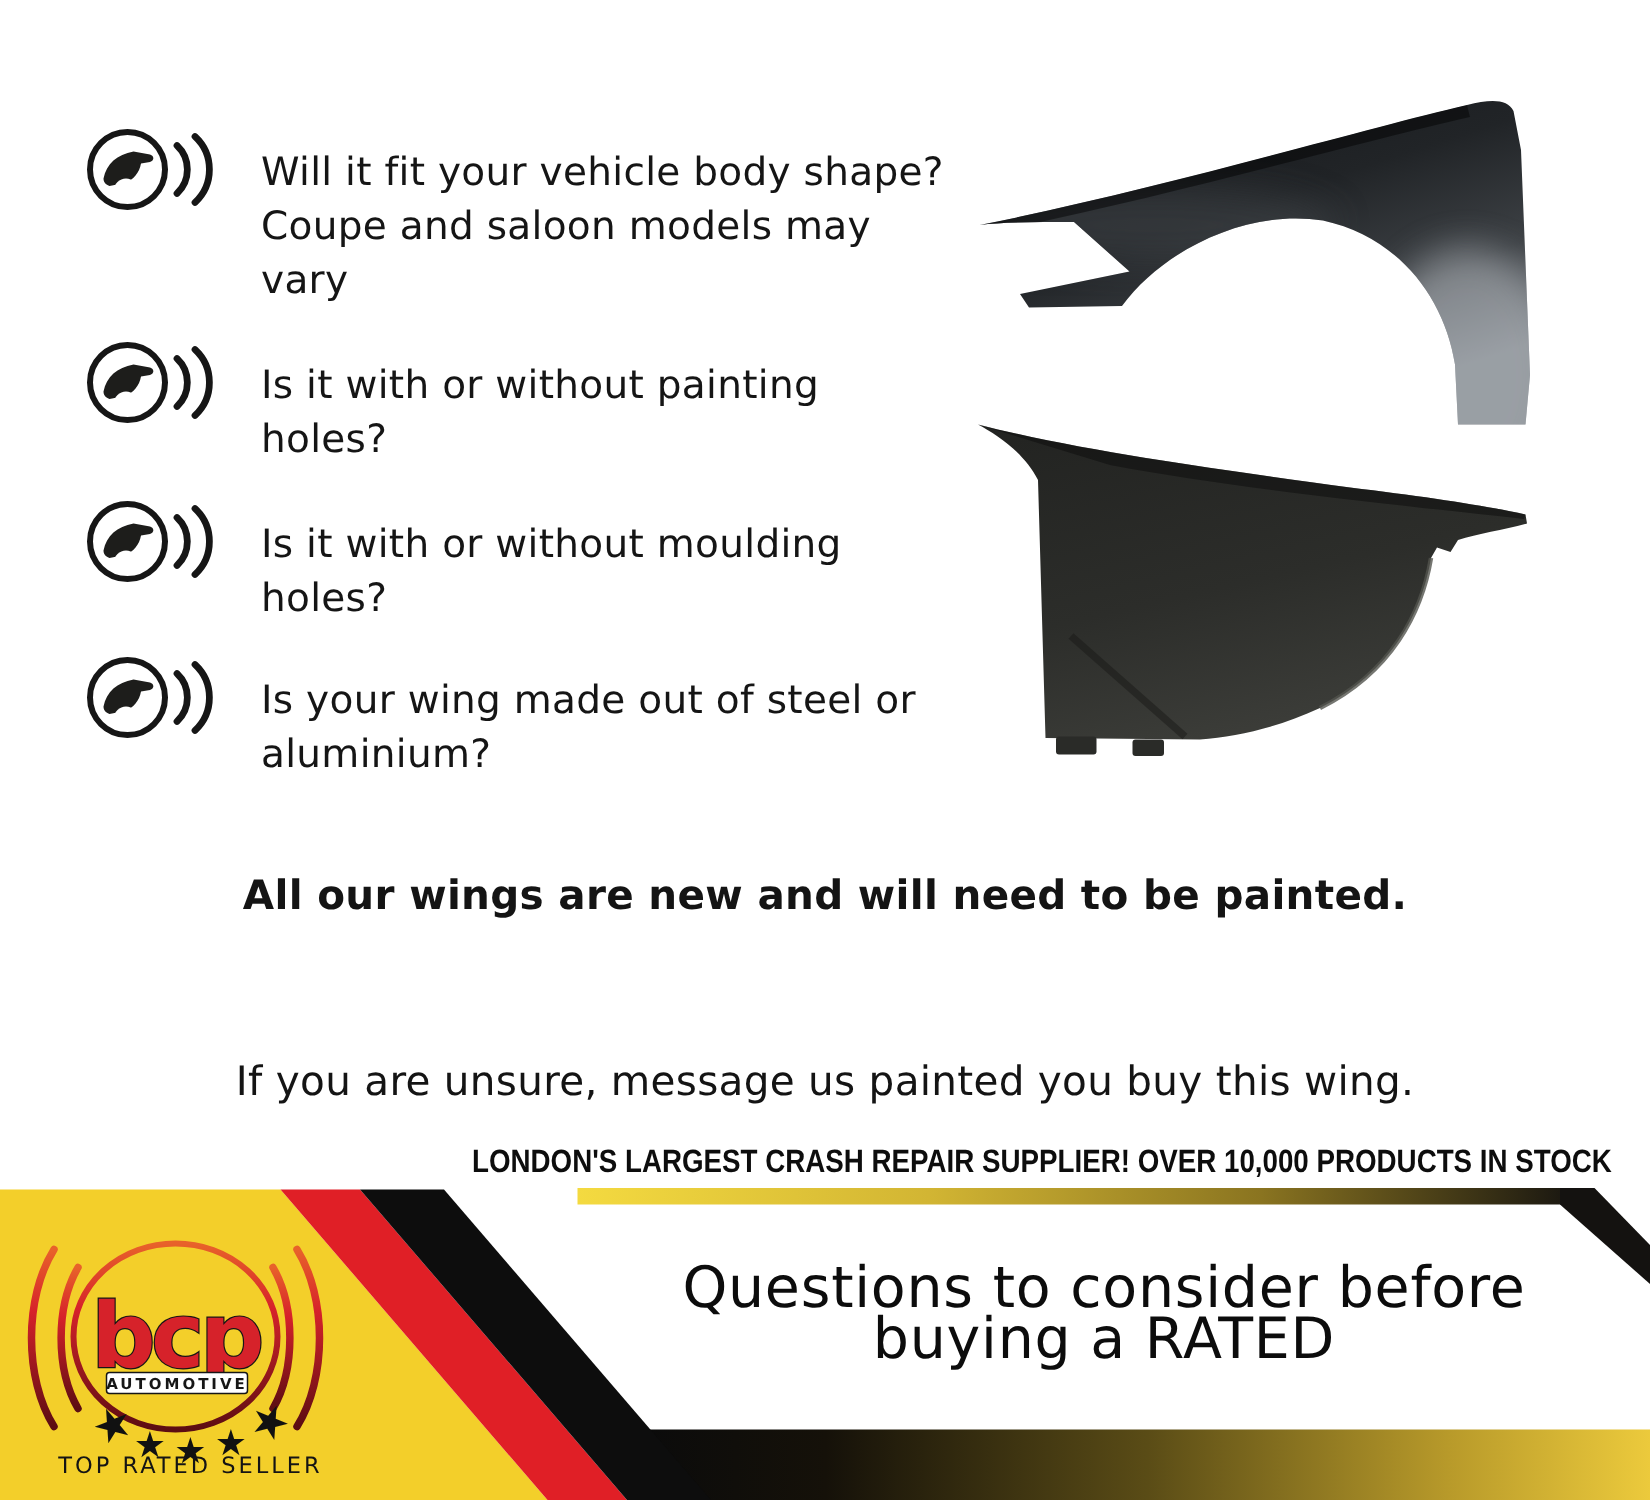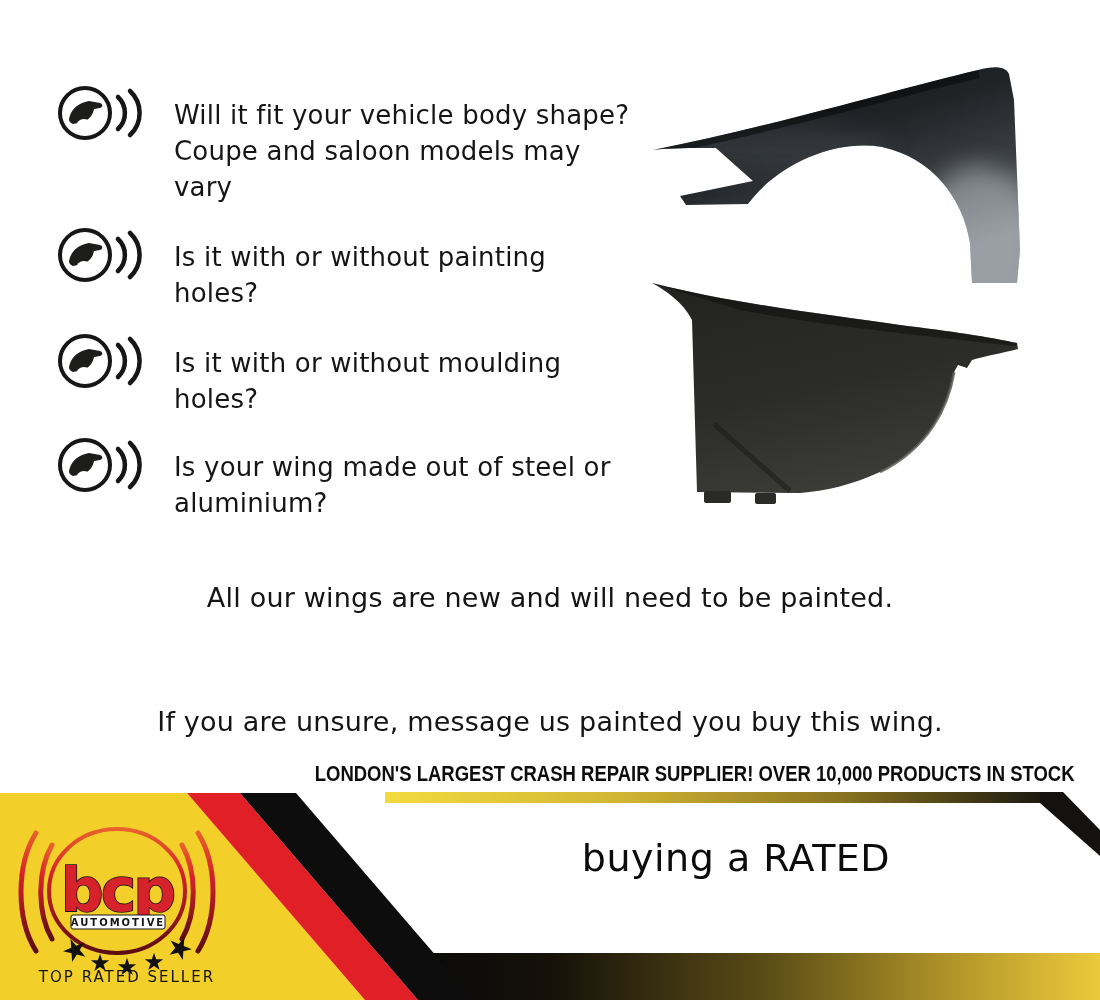--- a/index.html
+++ b/index.html
@@ -24,21 +24,21 @@
   }
   .b1{top:97px} .b2{top:239px} .b3{top:345px} .b4{top:449px}
 
   
   .note {
     position:absolute; left:0; width:100%;
     text-align:center; color:#141414;
     font-size:27px; letter-spacing:.2px; z-index:2;
     white-space:pre-line;
   }
-  .note1{top:579px; line-height:38px;}
+  .note1{top:579px; line-height:38px;font-weight:bold;}
   .note2{top:633px; line-height:29px;}
   .note3{top:703px; line-height:38px;}
 
   
   .supplier {
     position:absolute; top:762px; right:25px;
     font-family:"Liberation Sans", sans-serif;
     font-weight:bold; font-size:21.5px; color:#0d0d0d;
     white-space:nowrap; letter-spacing:0px;
     transform:scaleX(.86); transform-origin:right center;
@@ -189,20 +189,21 @@
     <div class="btext">Is your wing made out of steel or
 aluminium?</div>
   </div>
 
   <div class="note note1">All our wings are new and will need to be painted.</div>
   <div class="note note3">If you are unsure, message us painted you buy this wing.</div>
 
   <div class="supplier">LONDON'S LARGEST CRASH REPAIR SUPPLIER! OVER 10,000 PRODUCTS IN STOCK</div>
 
   <div class="title">
+    <div>Questions to consider before</div>
     <div>buying a RATED</div>
   </div>
 
   <svg class="z3" style="position:absolute; left:8px; top:795px;" width="230" height="200" viewBox="0 0 230 200">
     <defs>
       <linearGradient id="ringG" x1="0" y1="0" x2="0" y2="1">
         <stop offset="0" stop-color="#E8622A"></stop>
         <stop offset="0.35" stop-color="#D6222A"></stop>
         <stop offset="1" stop-color="#5c0d12"></stop>
       </linearGradient>

